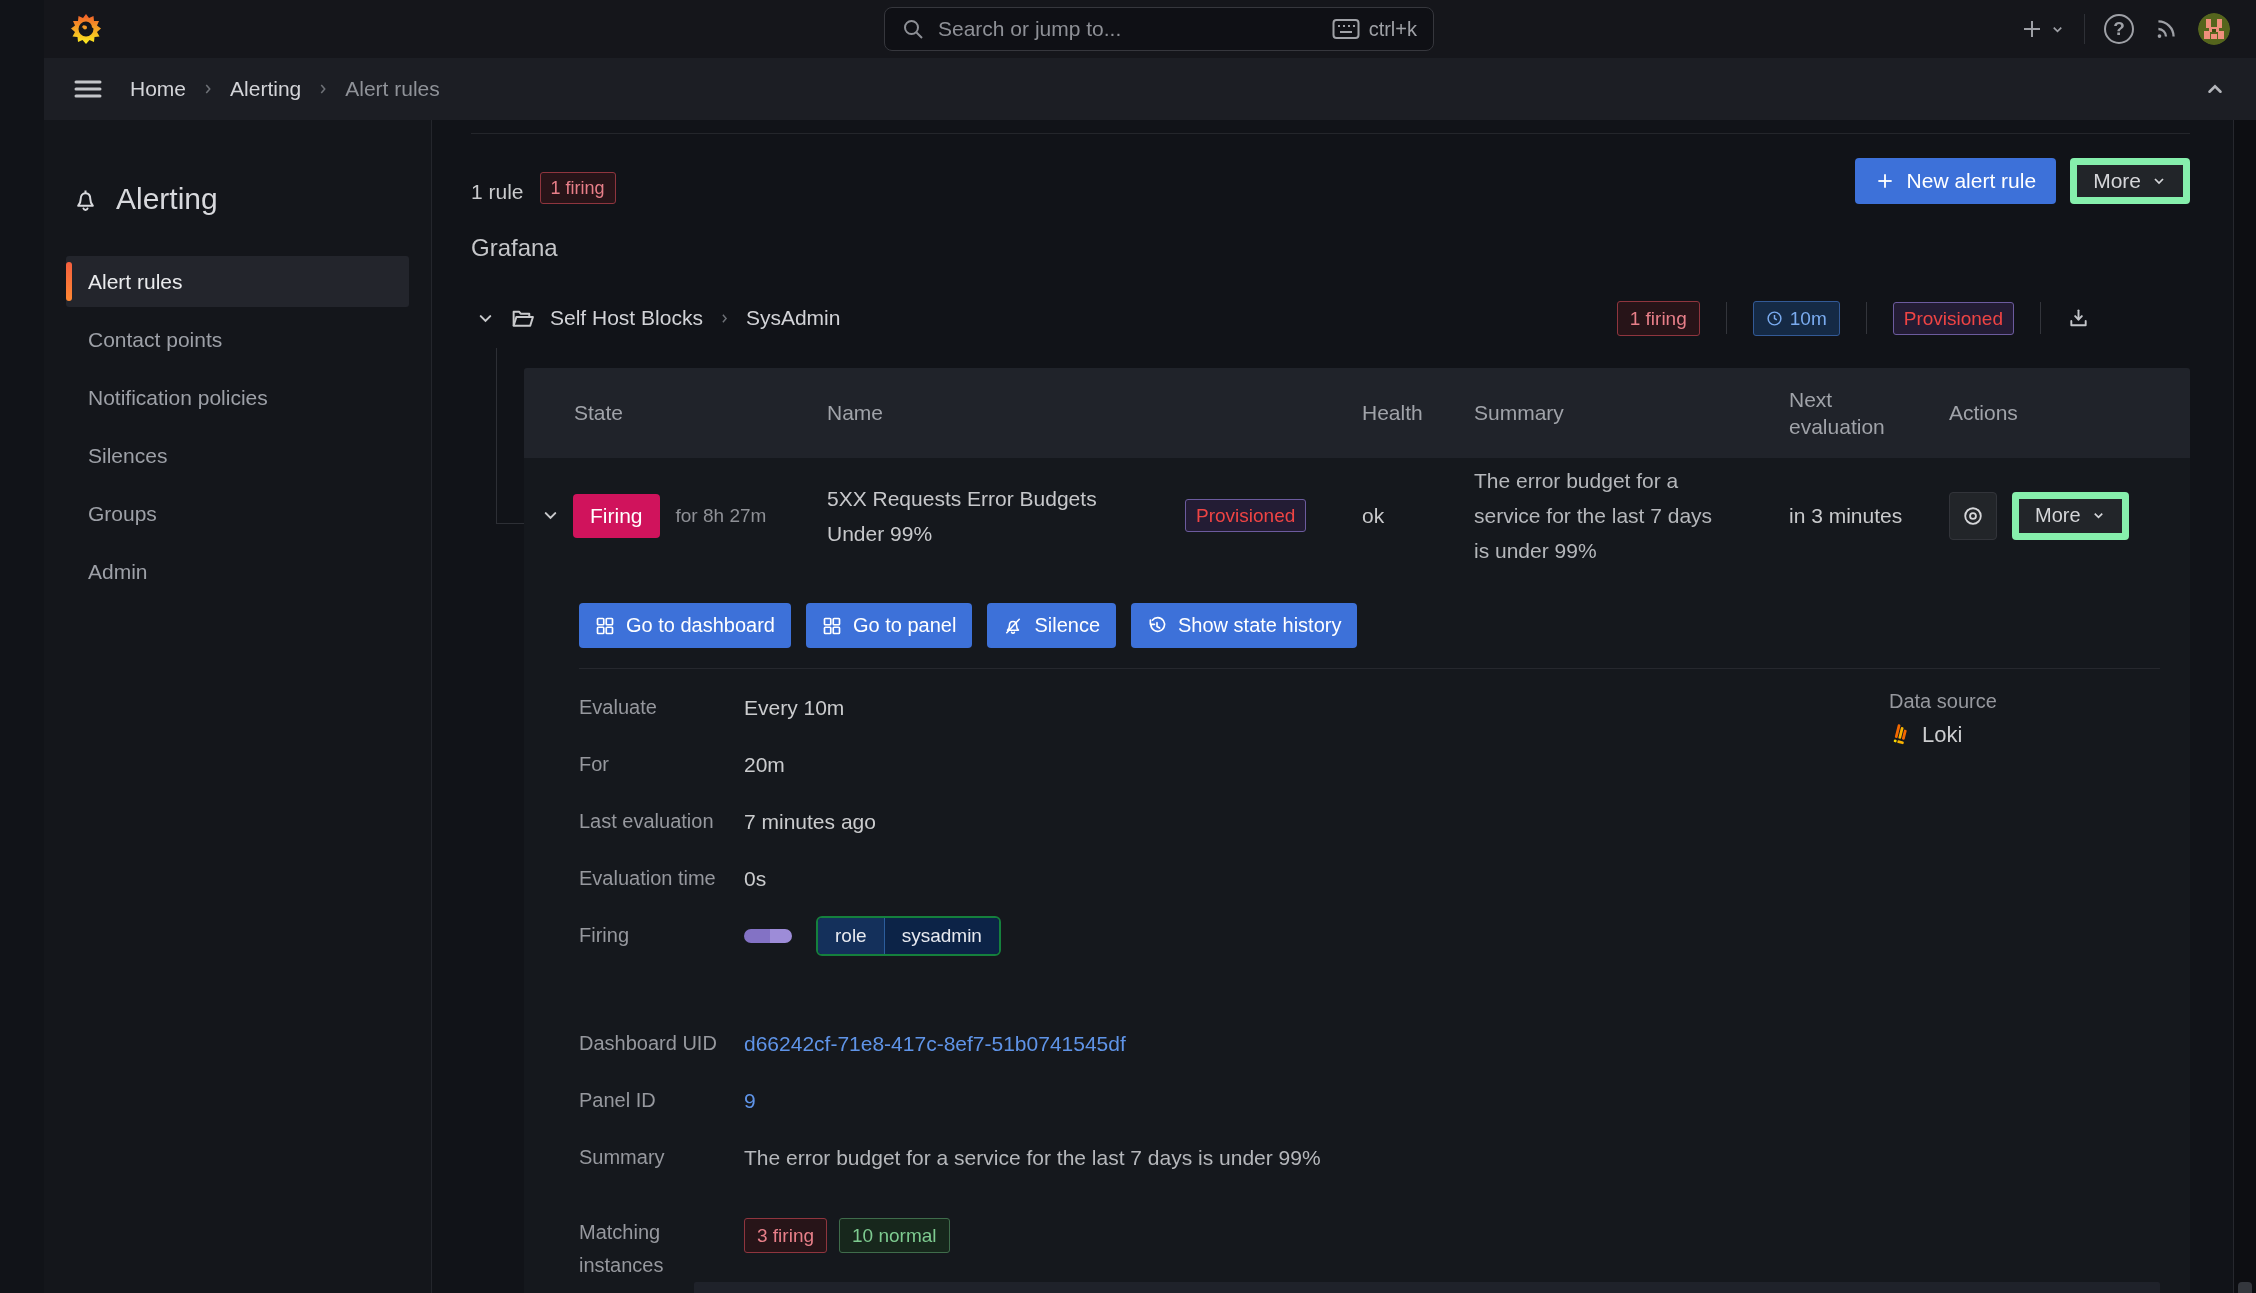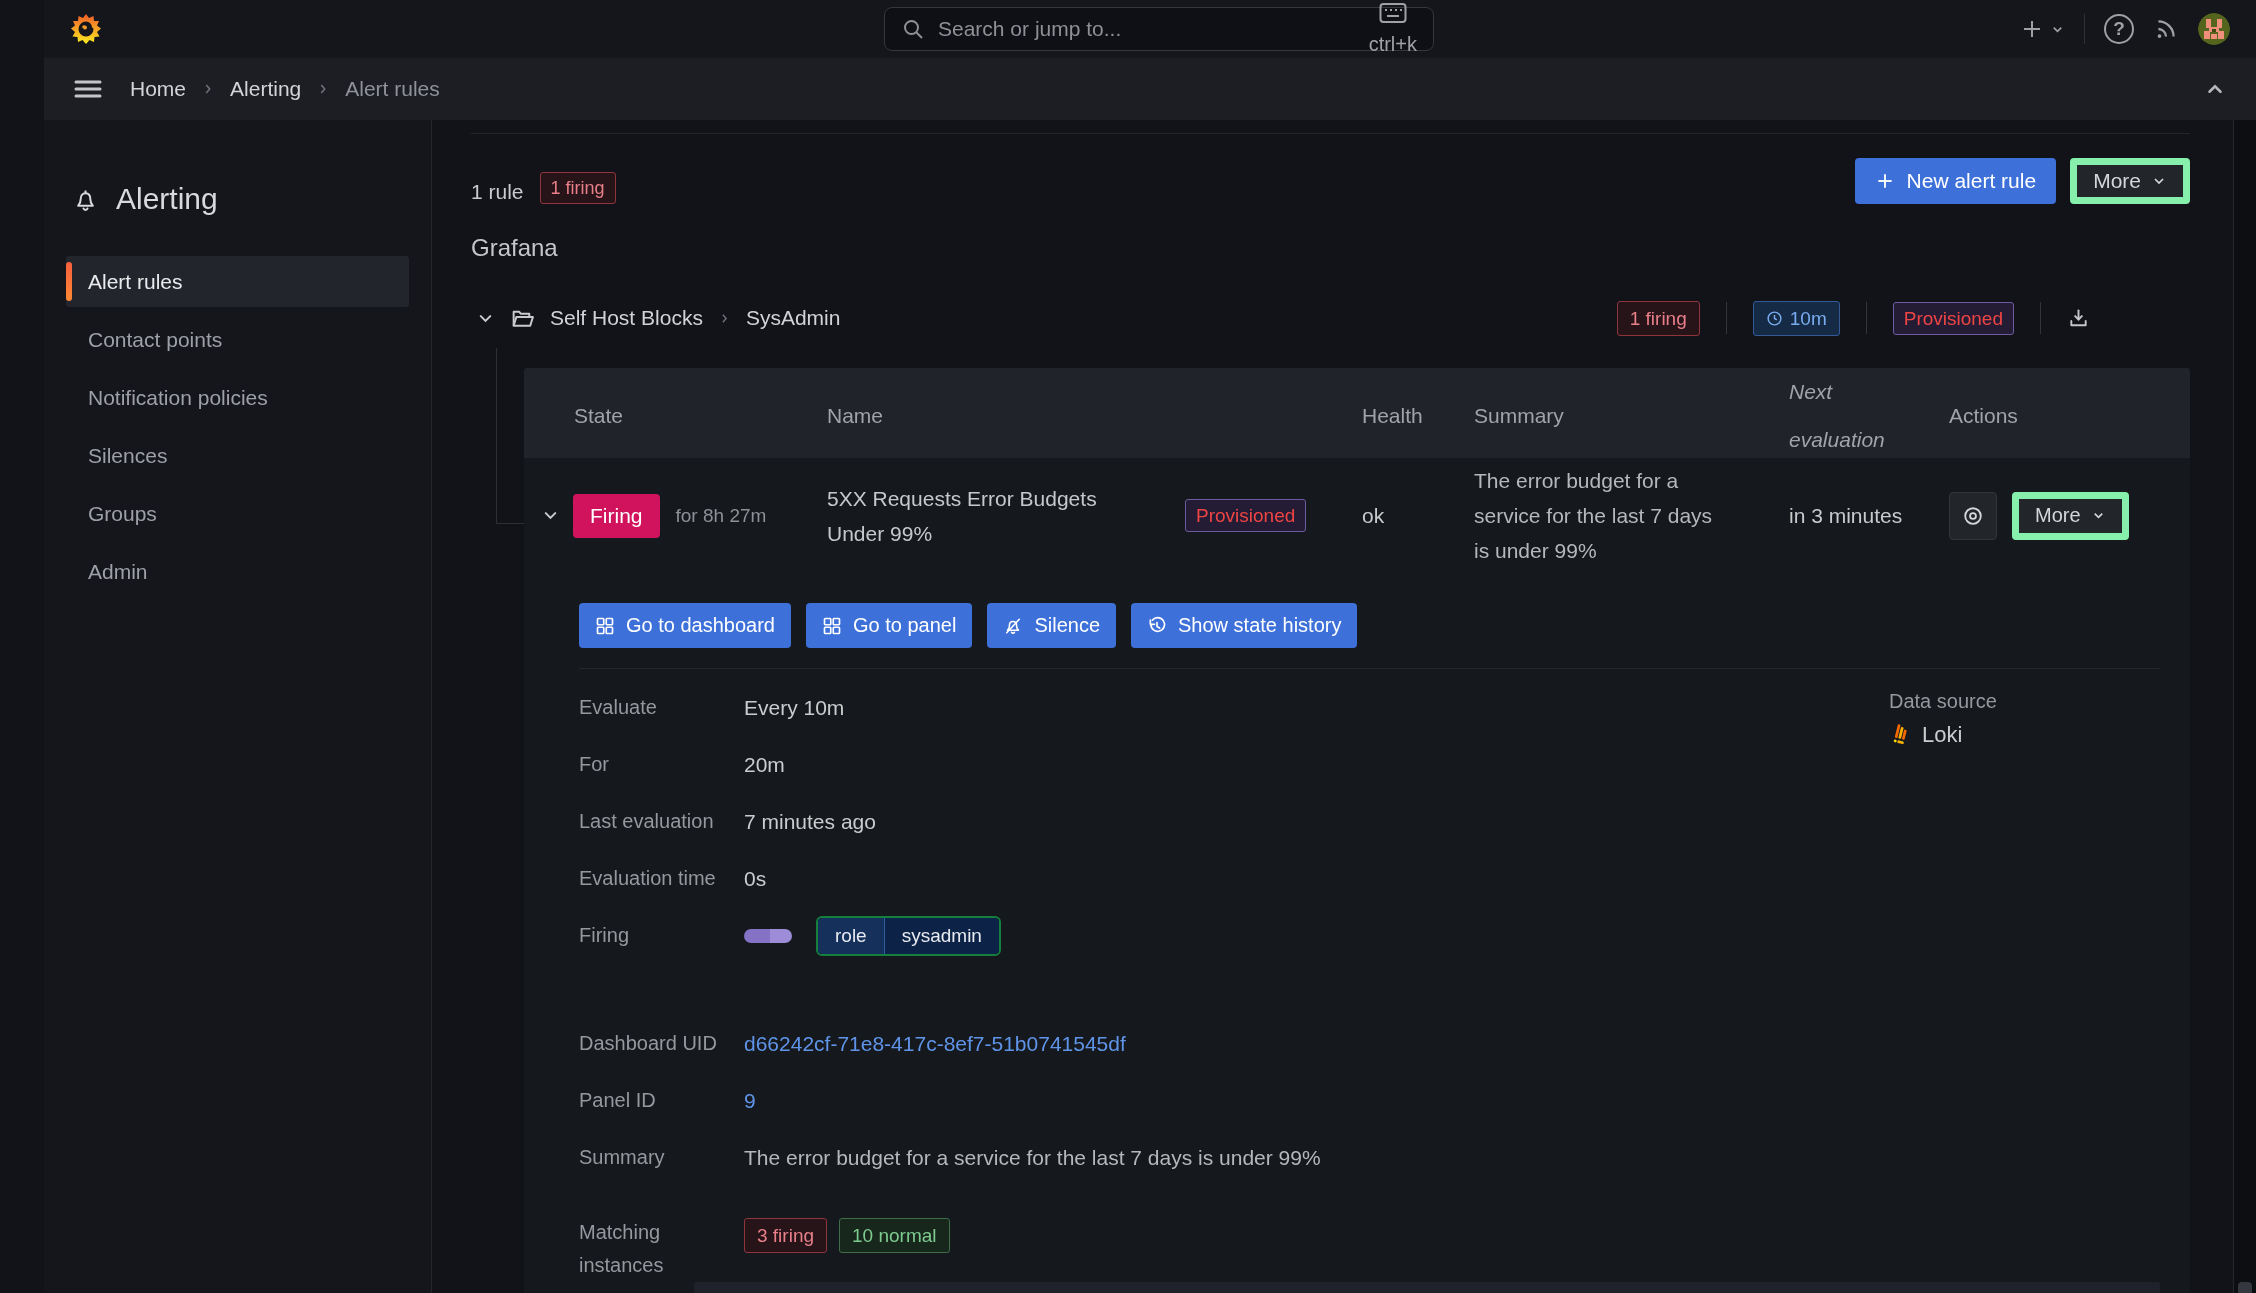--- a/index.html
+++ b/index.html
@@ -6,21 +6,21 @@
   html,body { background:#0c0d10; }
   body { font-family:"Liberation Sans","DejaVu Sans",sans-serif; }
   .screen { position:relative; width:2256px; height:1293px; overflow:hidden; background:#111318;padding-left:44px; }
 
   
   .topbar { height:58px; background:#15161b; display:flex; align-items:center; padding:0 26px; position:relative; }
   .logo { width:34px; height:40px; display:flex; align-items:center; }
   .searchbox { position:absolute; left:50%; top:7px; transform:translateX(9px) translateX(-50%); width:550px; height:44px;
     background:#0f1015; border:1px solid #36373d; border-radius:8px; display:flex; align-items:center; padding:0 16px; gap:13px; cursor:text; }
   .search-placeholder { color:#8e9096; font-size:21px; flex:1; white-space:nowrap; }
-  .shortcut { display:flex; align-items:center; gap:9px; color:#9fa1a6; font-size:20px;flex-direction:column; }
+  .shortcut { display:flex; align-items:center; gap:9px; color:#9fa1a6; font-size:20px; }
   .topbar-right { margin-left:auto; display:flex; align-items:center; gap:19px; color:#9ea0a6; }
   .tb-group { display:flex; align-items:center; gap:6px; cursor:pointer; }
   .tb-divider { width:1px; height:30px; background:#2e3036; }
   .icon-plain { display:flex; align-items:center; justify-content:center; cursor:pointer; }
   .qmark { width:30px; height:30px; border:2px solid #9ea0a6; border-radius:50%; display:flex; align-items:center; justify-content:center; font-size:19px; font-weight:700; }
   .avatar { width:32px; height:32px; border-radius:50%; overflow:hidden; cursor:pointer; flex-shrink:0; }
 
   
   .breadcrumb-bar { height:62px; background:#1c1e24; display:flex; align-items:center; padding:0 30px; gap:28px; }
   .hamburger { color:#c3c5c9; cursor:pointer; display:flex; }
@@ -64,21 +64,21 @@
   .export-icon { color:#c3c5c9; display:flex; cursor:pointer; }
 
   .tree-v { position:absolute; left:64px; top:228px; width:1px; height:176px; background:#2d2f35; }
   .tree-h { position:absolute; left:64px; top:403px; width:28px; height:1px; background:#2d2f35; }
 
   
   .rules-table { margin-top:25px; margin-left:53px; background:#15181d; border-radius:3px; position:relative; padding-bottom:40px; }
   .thead, .trow { display:grid; grid-template-columns:286px 535px 112px 315px 160px 1fr; padding-left:17px; align-items:center; }
   .thead { background:#20232a; height:90px; color:#a0a3a9; font-size:21px; border-radius:3px 3px 0 0; }
   .th.state { padding-left:33px; }
-  .th.next { padding-right:45px; line-height:48px;font-style:italic; }
+  .th.next { padding-right:45px; line-height:27px; }
   .trow { min-height:115px; color:#c9cacc; font-size:21px; }
   .td.state { display:flex; align-items:center; gap:13px; }
   .row-chevron { color:#c9cacc; display:flex; cursor:pointer; flex-shrink:0; }
   .state-badge { background:#d0135c; color:#fff; border-radius:4px; padding:10px 17px; font-size:21px; font-weight:500; cursor:pointer; }
   .state-for { color:#8e9096; font-size:19px; margin-left:3px; white-space:nowrap; }
   .td.name { display:flex; align-items:center; gap:28px; }
   .rule-name { max-width:330px; line-height:35px; color:#c7c8cb; cursor:pointer; }
   .td.summary { padding-right:70px; line-height:35px; color:#b5b7bb; }
   .td.actions { display:flex; align-items:center; gap:15px; }
   .icon-btn { width:48px; height:48px; background:#222529; border:1px solid #32343a; border-radius:4px; display:flex; align-items:center; justify-content:center; color:#d5d6d9; cursor:pointer; }

